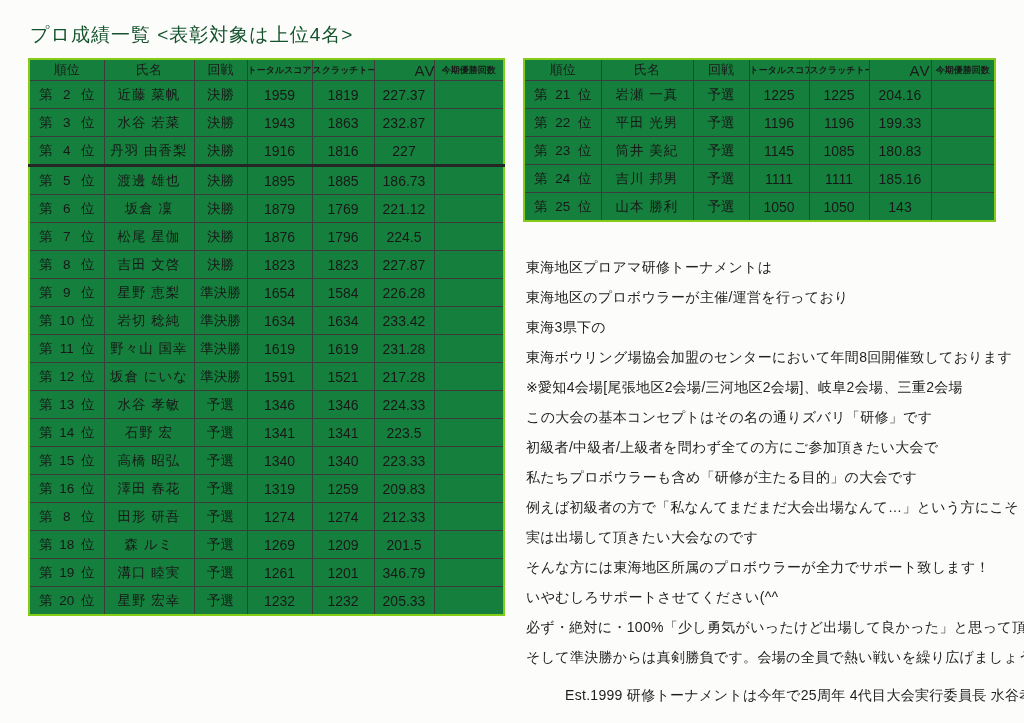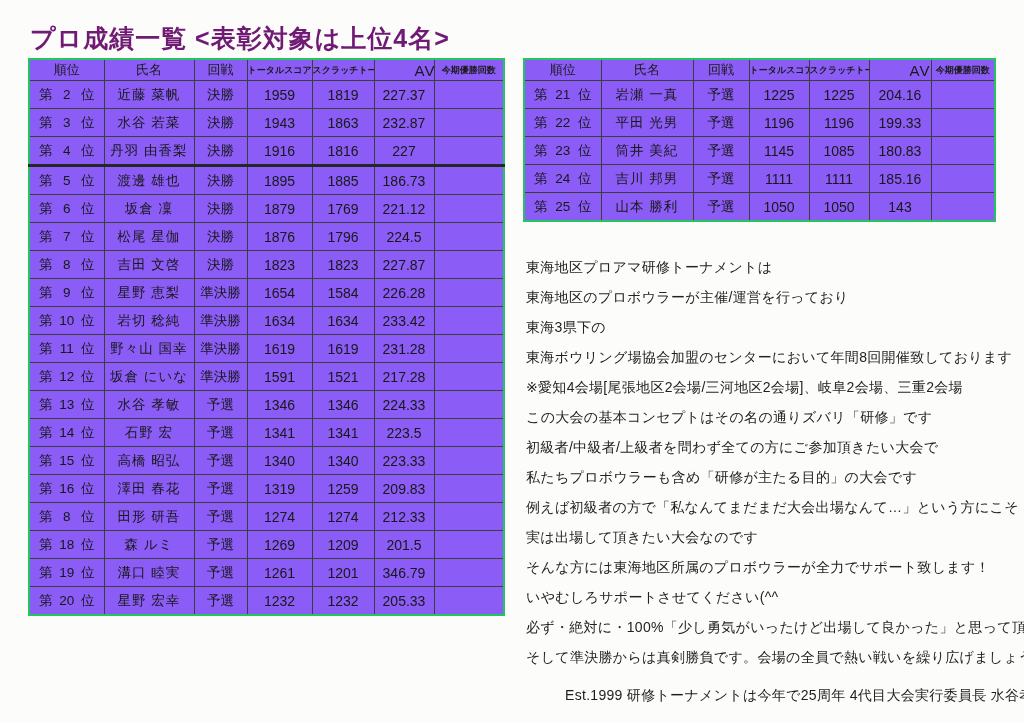--- a/index.html
+++ b/index.html
@@ -6,26 +6,26 @@
   body {
     width:1024px; height:723px;
     background:#fcfcfa;
     font-family:"Liberation Sans","DejaVu Sans",sans-serif;
     color:#1e1e1e;
     position:relative;
     overflow:hidden;
   }
   .page-title {
     position:absolute; left:30px; top:22px;
-    font-size:25px; font-weight:700; letter-spacing:1px; color:#701a75;
+    font-size:19px; font-weight:400; letter-spacing:1px; color:#14532d;
     white-space:nowrap;
   }
   table.results {
     position:absolute; border-collapse:collapse; table-layout:fixed;
-    background:#8b5cf6; border:2px solid #22c55e;
+    background:#15803d; border:2px solid #84cc16;
   }
   #left-table  { left:28px;  top:58px; width:475px; }
   #right-table { left:523px; top:58px; width:471px; }
   .results th, .results td {
     border:1px solid #3c3c3c; padding:0; text-align:center;
     overflow:hidden; white-space:nowrap; vertical-align:middle;
   }
   .results th { height:20px; font-weight:400; font-size:13px; color:#1a1a1a; }
   .results td { height:27px; font-size:13.5px; color:#181818; }
   th.h-sm  { font-size:9px;  letter-spacing:0;font-weight:bold; }

